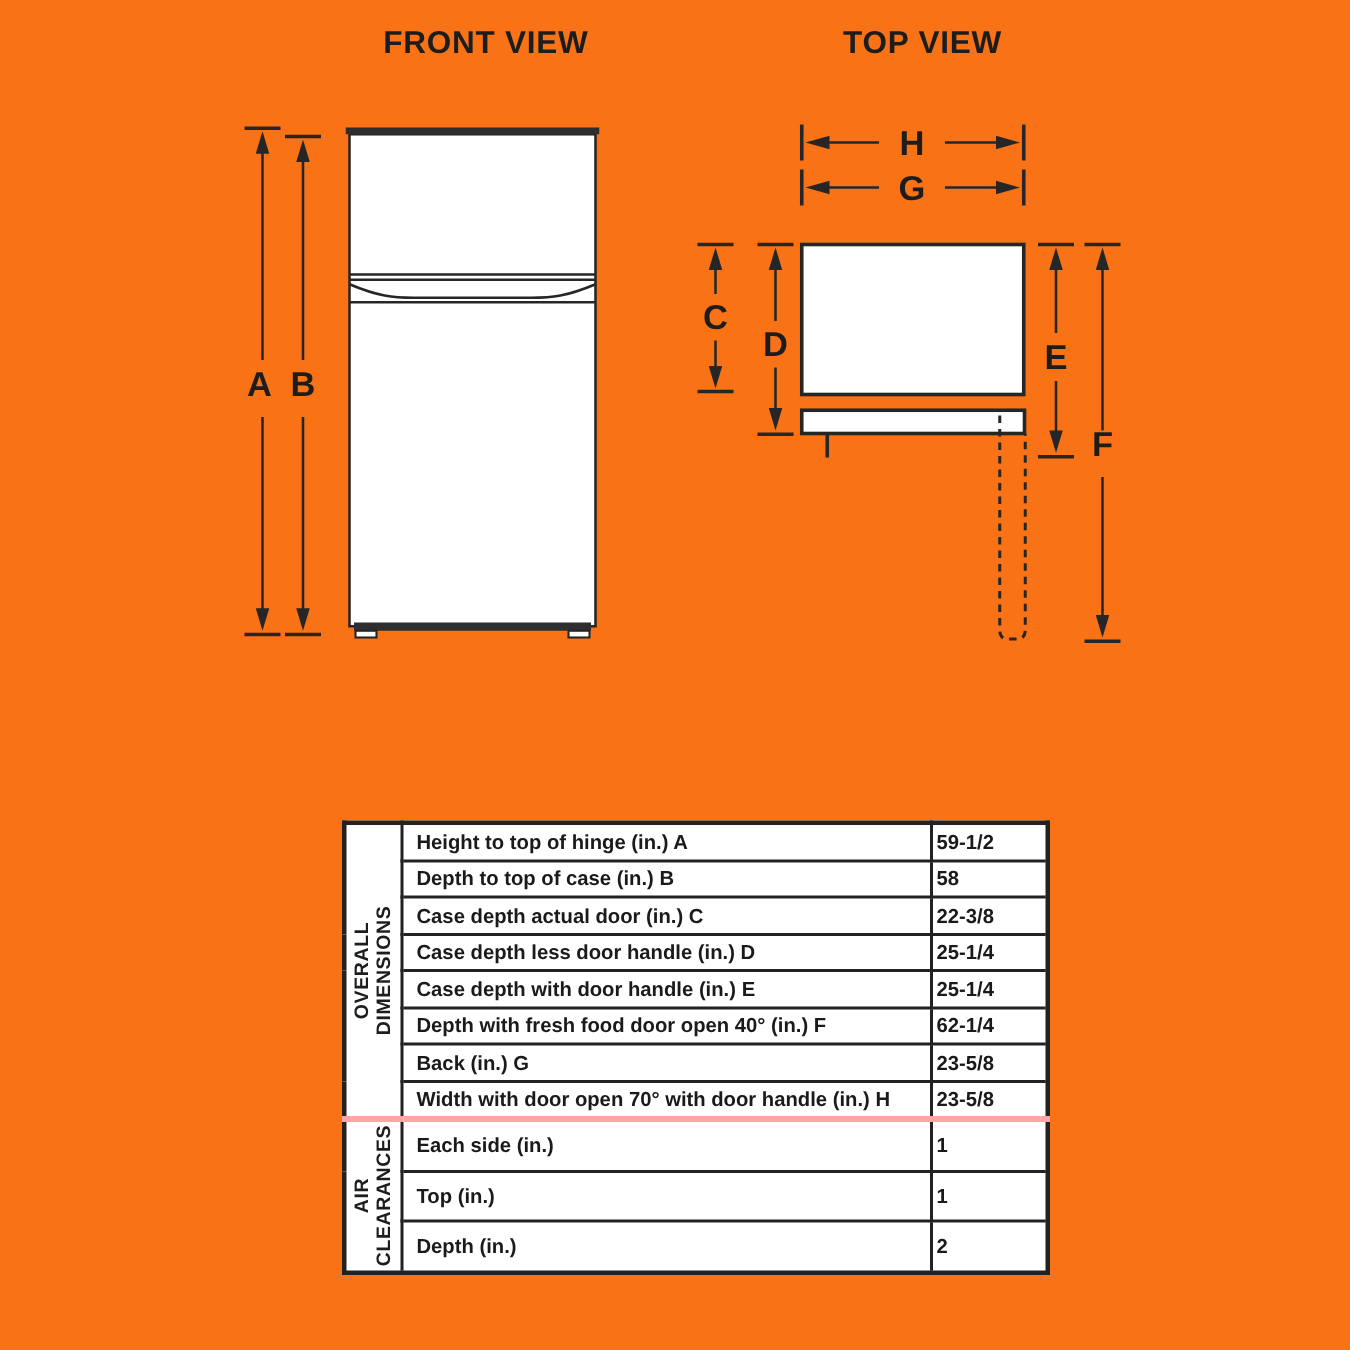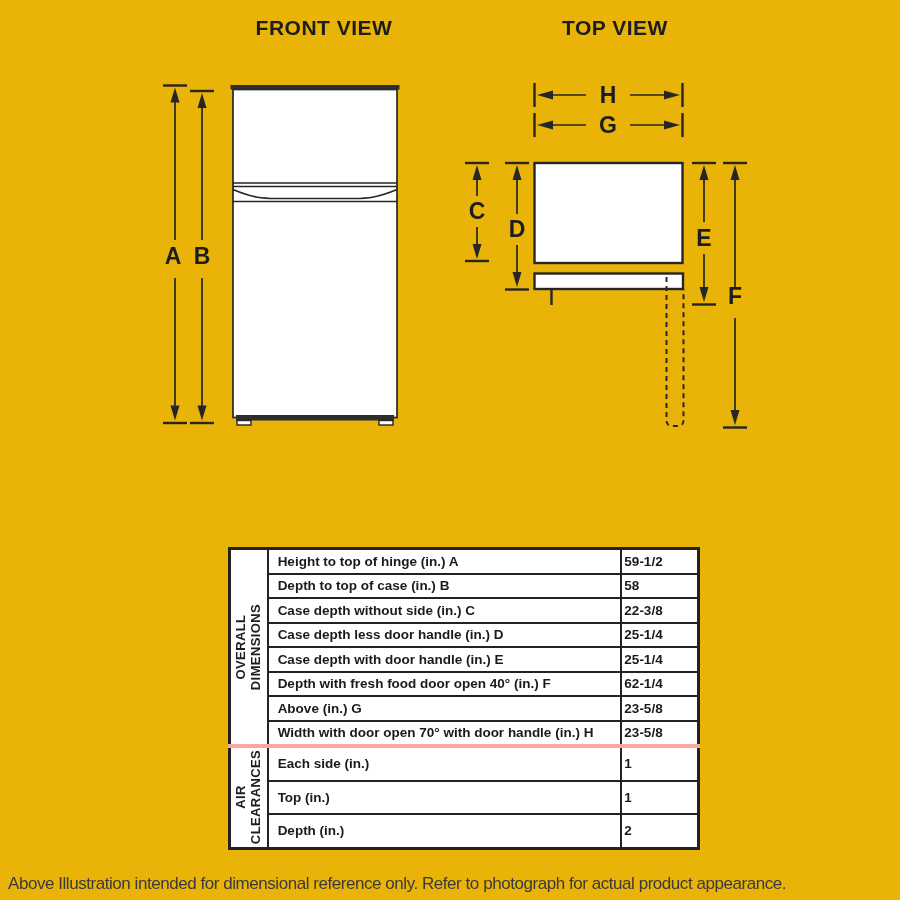--- a/index.html
+++ b/index.html
@@ -1,16 +1,16 @@
 <!DOCTYPE html>
 <html><head>
 <meta charset="utf-8">
 <style>
   html,body{margin:0;padding:0;background:#fff;}
-  .page{position:relative;width:900px;height:900px;background:#eab308;
+  .page{position:relative;width:900px;height:900px;background:#f97316;
         font-family:"Liberation Sans",sans-serif;overflow:hidden;}
   .diagram{position:absolute;left:0;top:0;}
 
   
   .ln{stroke:#262626;stroke-width:1.7;fill:none;}
   .ln2{stroke:#262626;stroke-width:2.4;fill:none;}
   .bar{stroke:#262626;stroke-width:2.4;fill:none;}
   .arr{fill:#262626;stroke:none;}
   .dash{stroke:#262626;stroke-width:2;fill:none;stroke-dasharray:5 4;}
   .fillw{fill:#fff;}
@@ -153,37 +153,37 @@
         <span>DIMENSIONS</span></div>
       </td>
       <td class="lbl" style="width:358px"><span>Height to top of hinge (in.)</span> <span class="dimletter">A</span></td>
       <td class="val" style="width:74px">59-1/2</td>
     </tr>
     <tr class="ra">
       <td class="lbl"><span>Depth to top of case (in.)</span> <span class="dimletter">B</span></td>
       <td class="val">58</td>
     </tr>
     <tr class="ra">
-      <td class="lbl"><span>Case depth without side (in.)</span> <span class="dimletter">C</span></td>
+      <td class="lbl"><span>Case depth actual door (in.)</span> <span class="dimletter">C</span></td>
       <td class="val">22-3/8</td>
     </tr>
     <tr class="ra">
       <td class="lbl"><span>Case depth less door handle (in.)</span> <span class="dimletter">D</span></td>
       <td class="val">25-1/4</td>
     </tr>
     <tr class="ra">
       <td class="lbl"><span>Case depth with door handle (in.)</span> <span class="dimletter">E</span></td>
       <td class="val">25-1/4</td>
     </tr>
     <tr class="ra">
       <td class="lbl"><span>Depth with fresh food door open 40° (in.)</span> <span class="dimletter">F</span></td>
       <td class="val">62-1/4</td>
     </tr>
     <tr class="ra">
-      <td class="lbl"><span>Above (in.)</span> <span class="dimletter">G</span></td>
+      <td class="lbl"><span>Back (in.)</span> <span class="dimletter">G</span></td>
       <td class="val">23-5/8</td>
     </tr>
     <tr class="ra">
       <td class="lbl"><span>Width with door open 70° with door handle (in.)</span> <span class="dimletter">H</span></td>
       <td class="val">23-5/8</td>
     </tr>
     <tr class="rb secbreak">
       <td class="vcell" rowspan="3">
         <div class="vhead"><span>AIR</span><br>
         <span>CLEARANCES</span></div>
@@ -195,14 +195,13 @@
       <td class="lbl"><span>Top (in.)</span></td>
       <td class="val">1</td>
     </tr>
     <tr class="rb">
       <td class="lbl"><span>Depth (in.)</span></td>
       <td class="val">2</td>
     </tr>
   </tbody>
     </table>
 
-  <div class="footer-note">Above Illustration intended for dimensional reference only. Refer to photograph for actual product appearance.</div>
 </div>
 
 </body></html>

